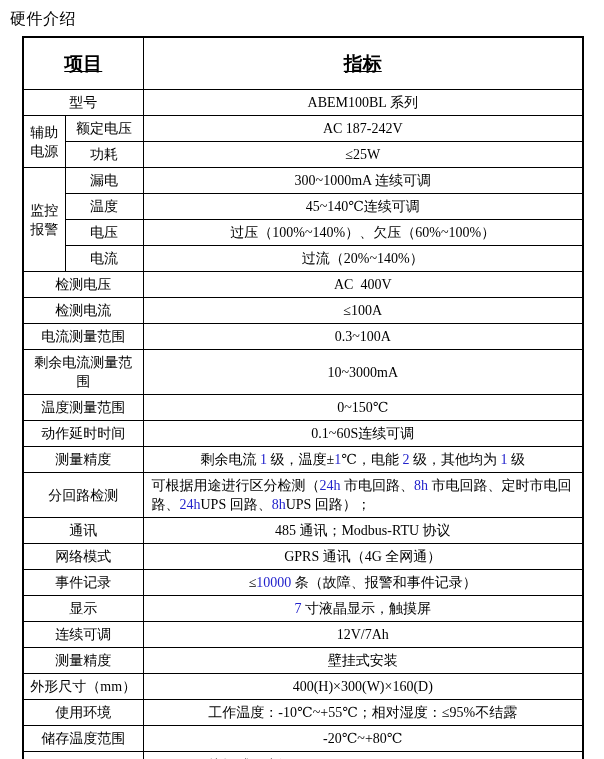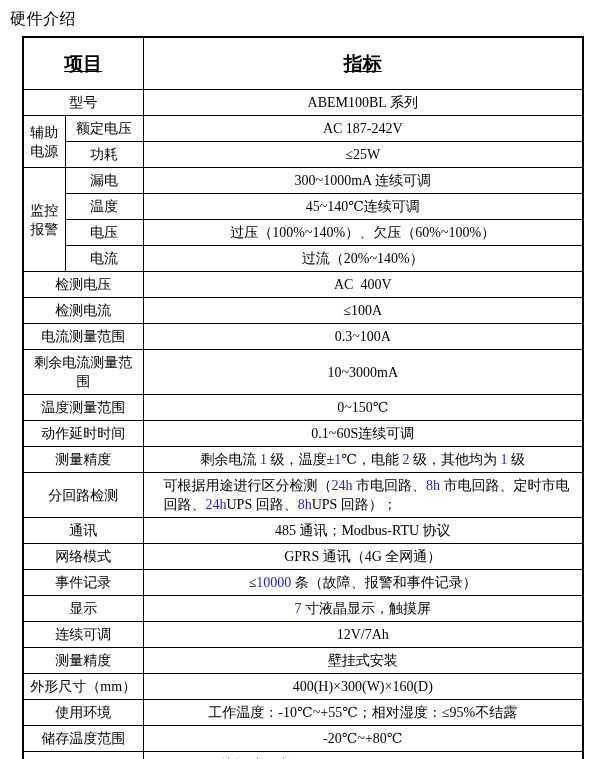--- a/index.html
+++ b/index.html
@@ -36,21 +36,21 @@
     font-weight:bold;
     font-size:19px;
     padding:16px 4px;
     text-decoration:underline;
   }
   td.group-cell{
     white-space:pre-line;
     font-size:14px;
   }
   td.value-cell{ text-align:center; }
-  td.value-cell.left{ text-align:left; padding-left:20px; }
+  td.value-cell.left{ text-align:left; padding-left:8px; }
   td.value-cell span.seg{ white-space:pre-wrap; }
   .blue{ color:#2222cc; }
   .bullet-line{
     display:flex;
     align-items:center;
     text-align:left;
     padding:1px 0 1px 14px;
   }
   .bullet-marker{
     font-size:11px;

